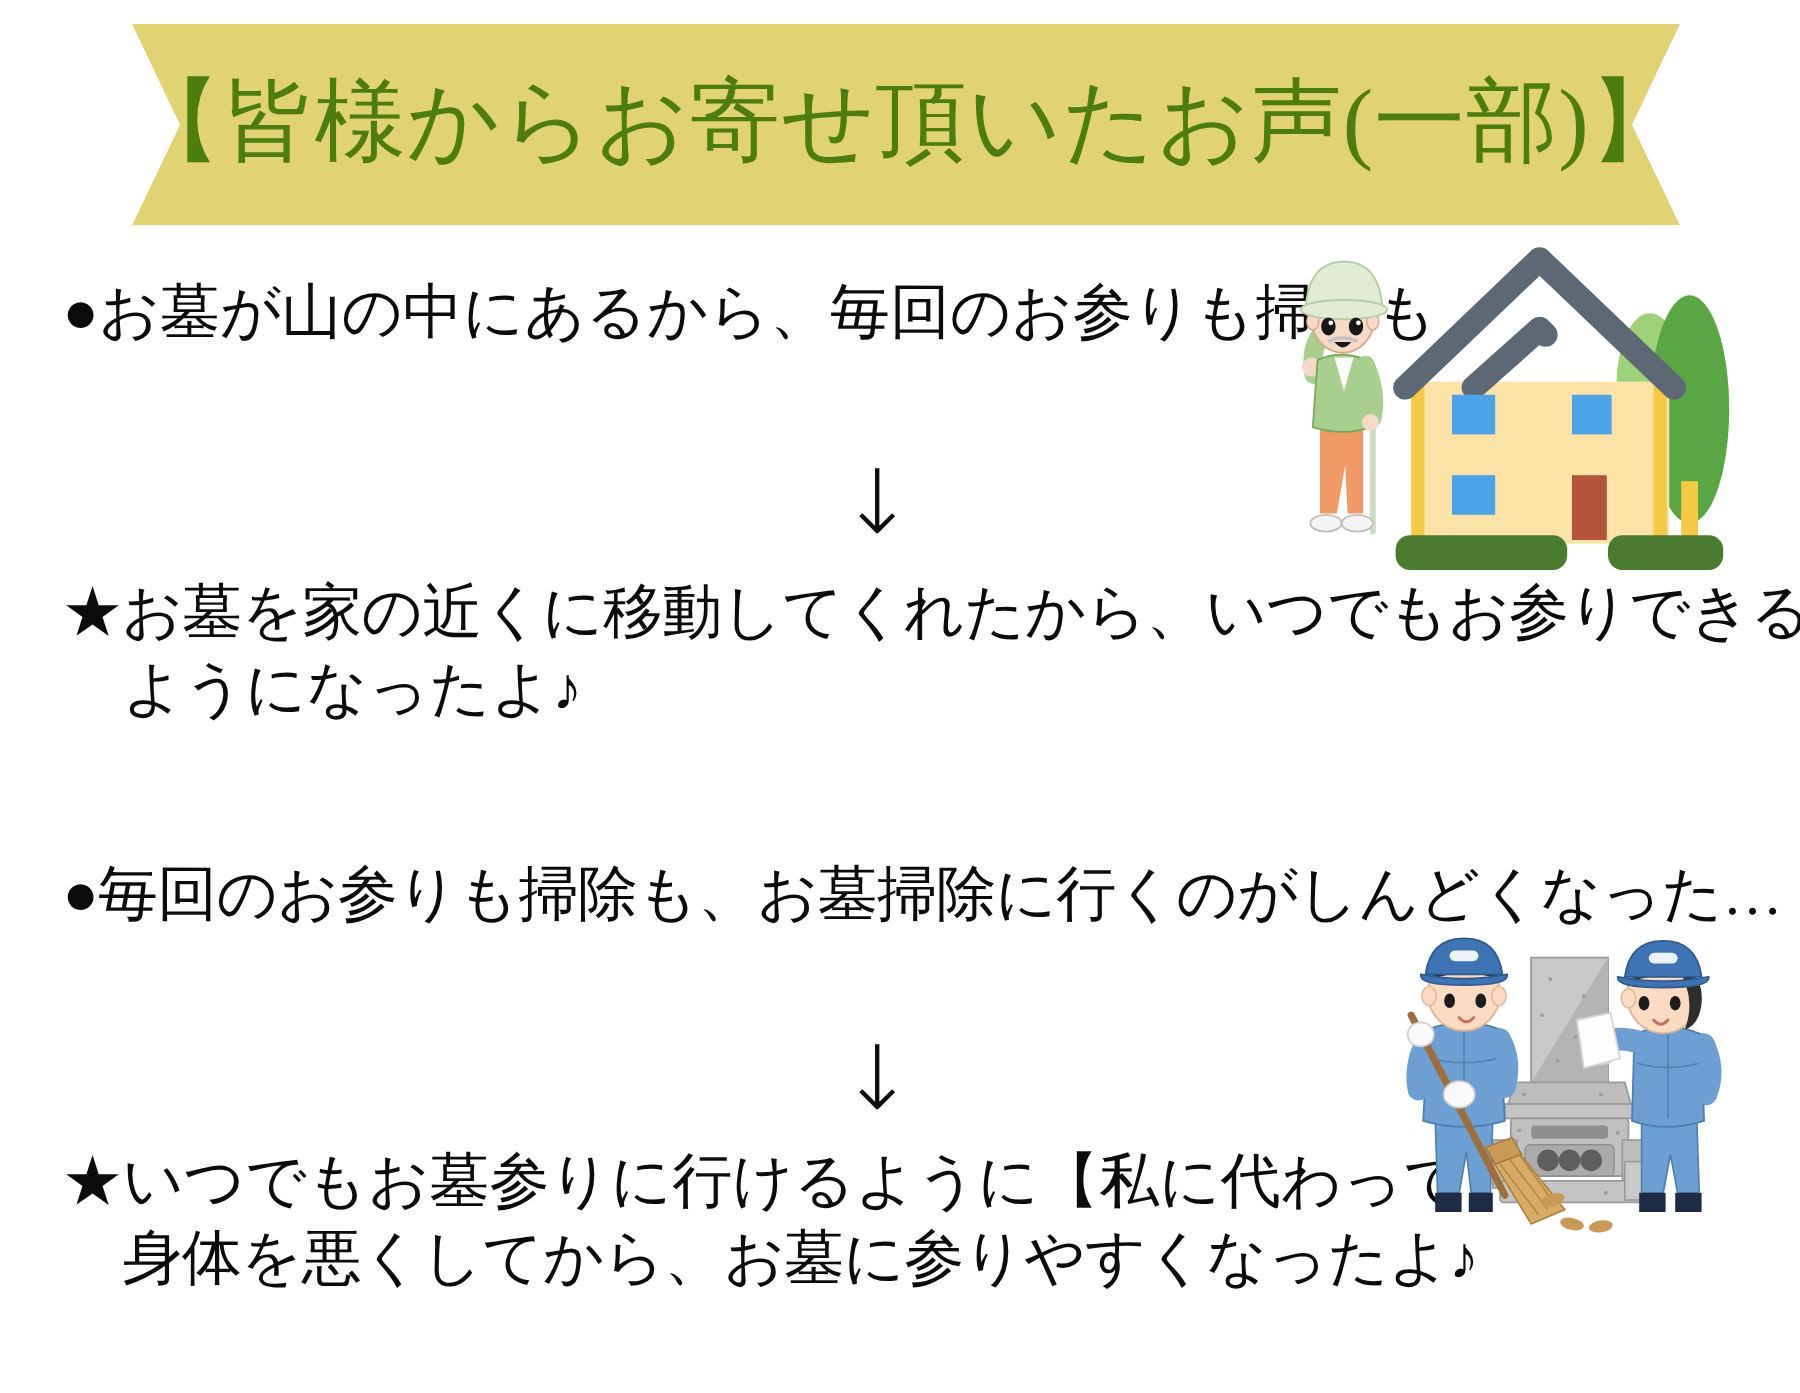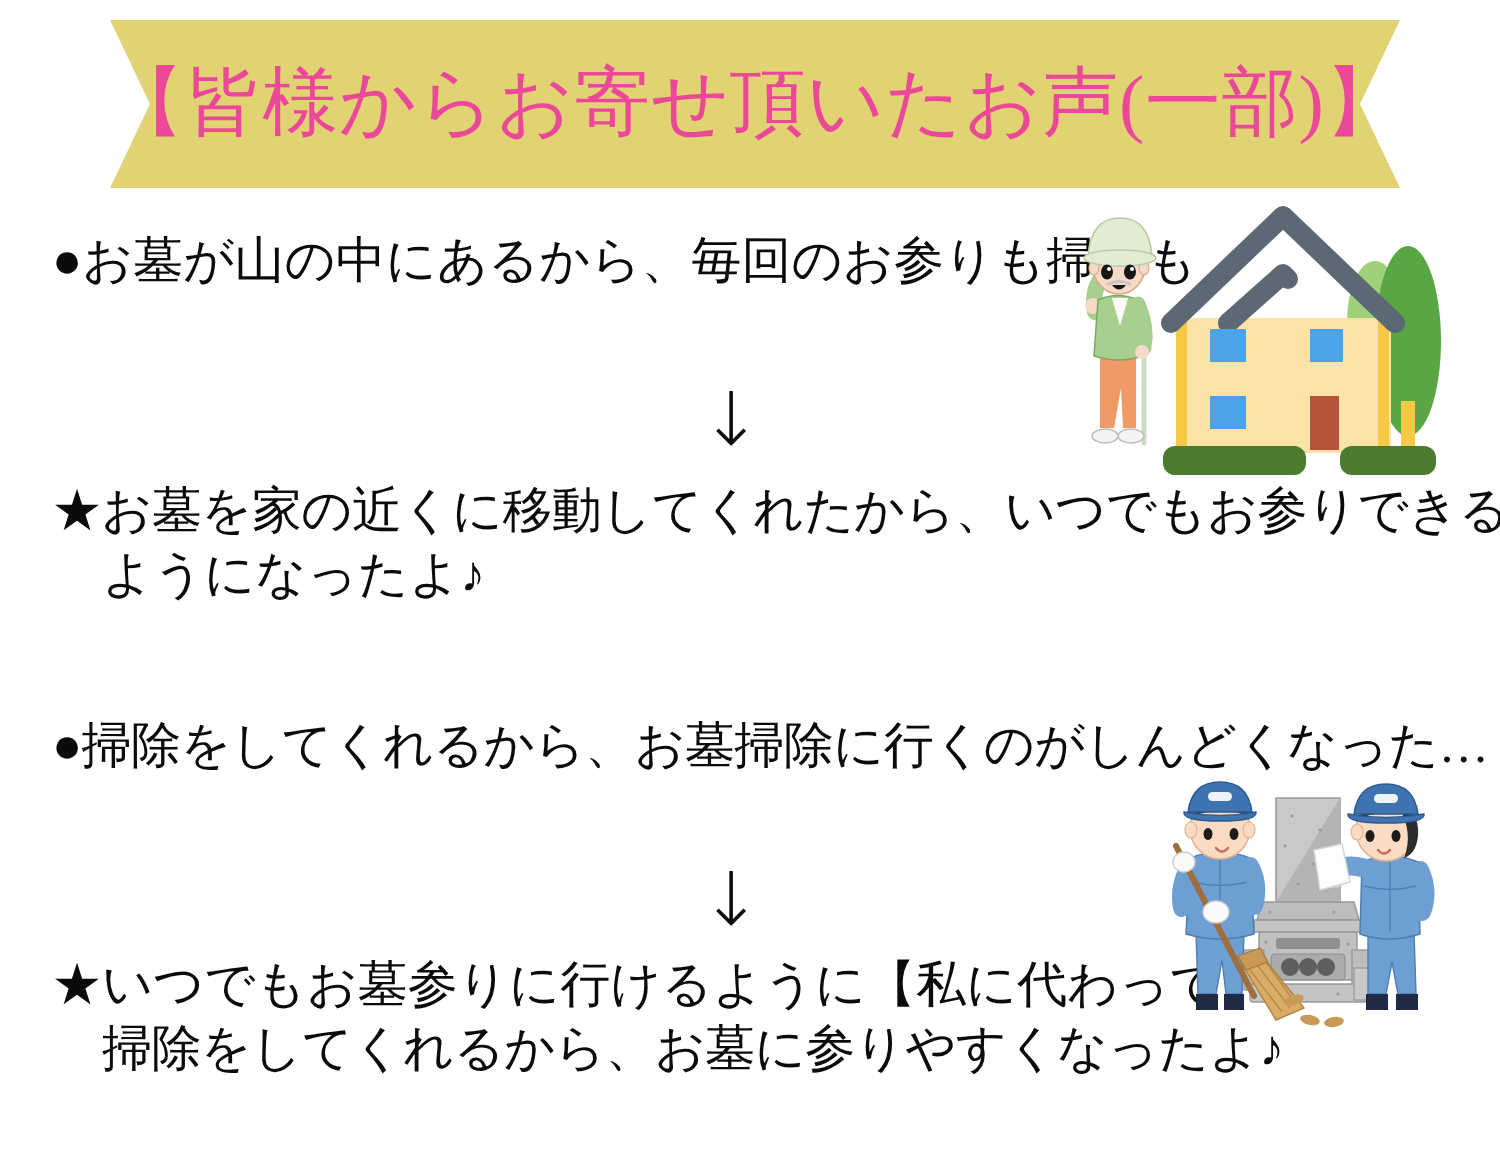--- a/index.html
+++ b/index.html
@@ -34,21 +34,21 @@
   }
   .banner-title {
     position: absolute;
     inset: 0;
     display: flex;
     align-items: center;
     justify-content: center;
     font-size: 76px;
     font-weight: 400;
     letter-spacing: 0.01em;
-    color: #ec4899;
+    color: #4d7c0f;
     white-space: nowrap;
     line-height: 1;
     padding-bottom: 4px;
     box-sizing: border-box;
   }
 
   
   .quote-block {
     position: absolute;
     color: #0b0b0b;
@@ -120,28 +120,28 @@
 </div>
 
 <div class="arrow-down" id="arrow-1">↓</div>
 
 <div class="quote-block" id="block-solution-1">
   <span class="quote-line">★お墓を家の近くに移動してくれたから、いつでもお参りできる</span>
   <span class="quote-line indent">ようになったよ♪</span>
 </div>
 
 <div class="quote-block" id="block-problem-2">
-  <span class="quote-line">●掃除をしてくれるから、お墓掃除に行くのがしんどくなった…</span>
+  <span class="quote-line">●毎回のお参りも掃除も、お墓掃除に行くのがしんどくなった…</span>
 </div>
 
 <div class="arrow-down" id="arrow-2">↓</div>
 
 <div class="quote-block" id="block-solution-2">
   <span class="quote-line">★いつでもお墓参りに行けるように【私に代わって】</span>
-  <span class="quote-line indent">掃除をしてくれるから、お墓に参りやすくなったよ♪</span>
+  <span class="quote-line indent">身体を悪くしてから、お墓に参りやすくなったよ♪</span>
 </div>
 
 <div id="illus-house">
   <svg viewBox="0 0 372 288" xmlns="http://www.w3.org/2000/svg">
 
     <g>
       <ellipse cx="297" cy="125" rx="28" ry="60" fill="#9ed17a"></ellipse>
     </g>
     <g>
       <ellipse cx="330" cy="145" rx="33" ry="95" fill="#5aa644"></ellipse>

